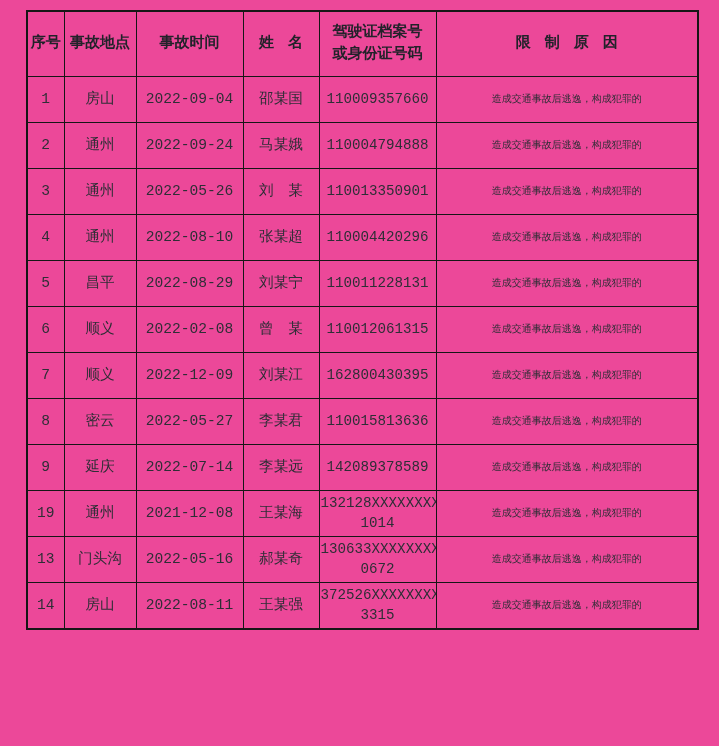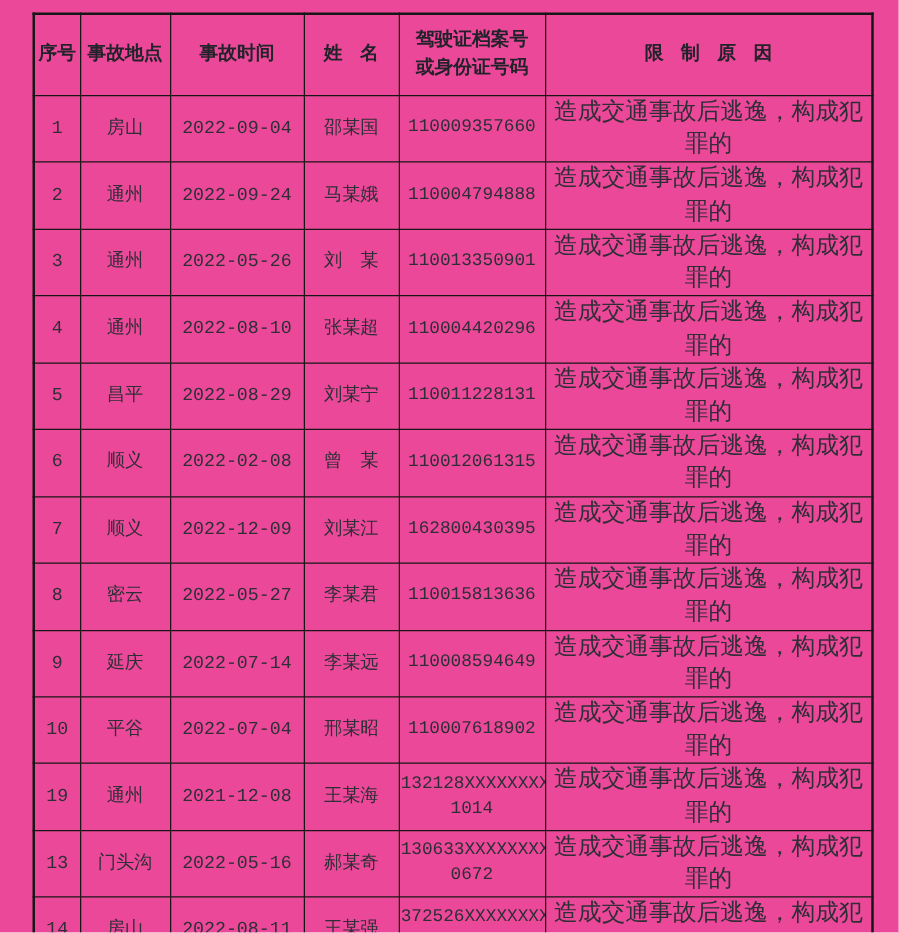--- a/index.html
+++ b/index.html
@@ -51,21 +51,21 @@
     font-size: 14.6px;
     color: #2e2e36;
     line-height: 1.38;
   }
   td.cell-license {
     font-size: 14.2px;
     padding: 0 1px;
     text-align: center;
   }
   td.cell-reason {
-    font-size: 19px;
+    font-size: 10px;
     margin-left: 43px;
   }
 </style>
 </head>
 <body>
 
 <div class="page">
   <table class="restriction">
     <colgroup>
       <col class="col-index">
@@ -149,29 +149,21 @@
           <td class="cell cell-date">2022-05-27</td>
           <td class="cell cell-name">李某君</td>
           <td class="cell cell-license">110015813636</td>
           <td class="cell cell-reason">造成交通事故后逃逸，构成犯罪的</td>
         </tr>
         <tr>
           <td class="cell cell-index">9</td>
           <td class="cell cell-location">延庆</td>
           <td class="cell cell-date">2022-07-14</td>
           <td class="cell cell-name">李某远</td>
-          <td class="cell cell-license">110008594649</td>
-          <td class="cell cell-reason">造成交通事故后逃逸，构成犯罪的</td>
-        </tr>
-        <tr>
-          <td class="cell cell-index">10</td>
-          <td class="cell cell-location">平谷</td>
-          <td class="cell cell-date">2022-07-04</td>
-          <td class="cell cell-name">邢某昭</td>
-          <td class="cell cell-license">110007618902</td>
+          <td class="cell cell-license">142089378589</td>
           <td class="cell cell-reason">造成交通事故后逃逸，构成犯罪的</td>
         </tr>
         <tr>
           <td class="cell cell-index">19</td>
           <td class="cell cell-location">通州</td>
           <td class="cell cell-date">2021-12-08</td>
           <td class="cell cell-name">王某海</td>
           <td class="cell cell-license">132128XXXXXXXX
 1014</td>
           <td class="cell cell-reason">造成交通事故后逃逸，构成犯罪的</td>

